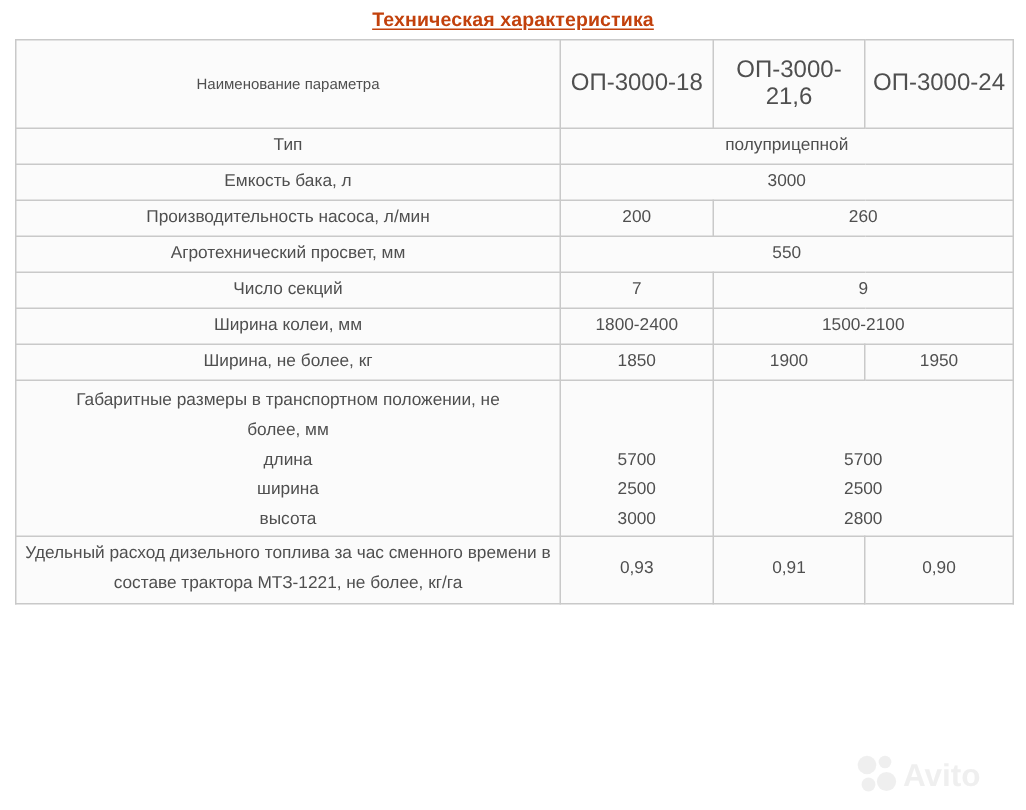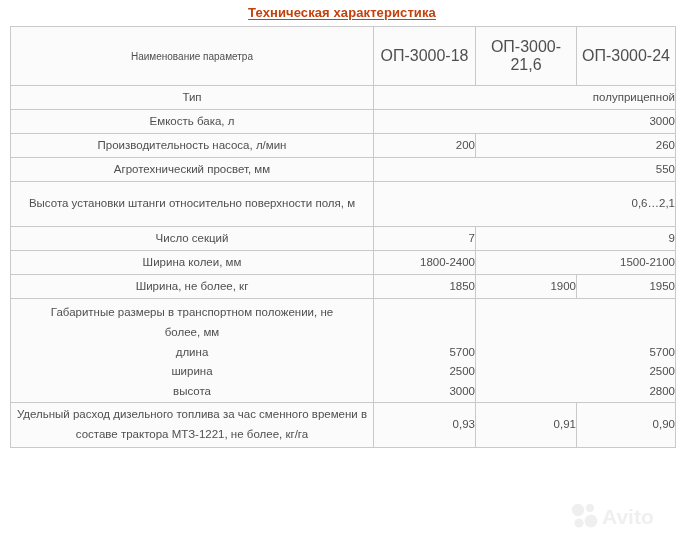--- a/index.html
+++ b/index.html
@@ -62,21 +62,21 @@
   }
   th.head-param {
     font-size: 10px;
   }
   td.param {
     text-align: center;
     padding: 3px 4px 3px 8px;
     line-height: 1.72;
   }
   td.val {
-    text-align: right;
+    text-align: center;
     padding: 3px 4px;
     line-height: 1.72;
   }
   tr.r-std td { height: 23px; }
   tr.r-two  td { height: 44px; }
   tr.r-dims td { height: 96px; vertical-align: top; }
   tr.r-dims td.param { padding-top: 4px; }
   tr.r-dims td.val {
     padding-top: 4px;
     vertical-align: top;
@@ -136,24 +136,20 @@
         <td class="val" colspan="2">260</td>
       </tr>
 
 
 
       <tr class="r-std">
         <td class="param">Агротехнический просвет, мм</td>
         <td class="val" colspan="3">550</td>
       </tr>
 
-      <tr class="r-two">
-        <td class="param">Высота установки штанги относительно поверхности поля,  м</td>
-        <td class="val" colspan="3">0,6…2,1</td>
-      </tr>
 
 
       <tr class="r-std">
         <td class="param">Число секций</td>
         <td class="val">7</td>
         <td class="val" colspan="2">9</td>
       </tr>
 
       <tr class="r-std">
         <td class="param">Ширина колеи, мм</td>

